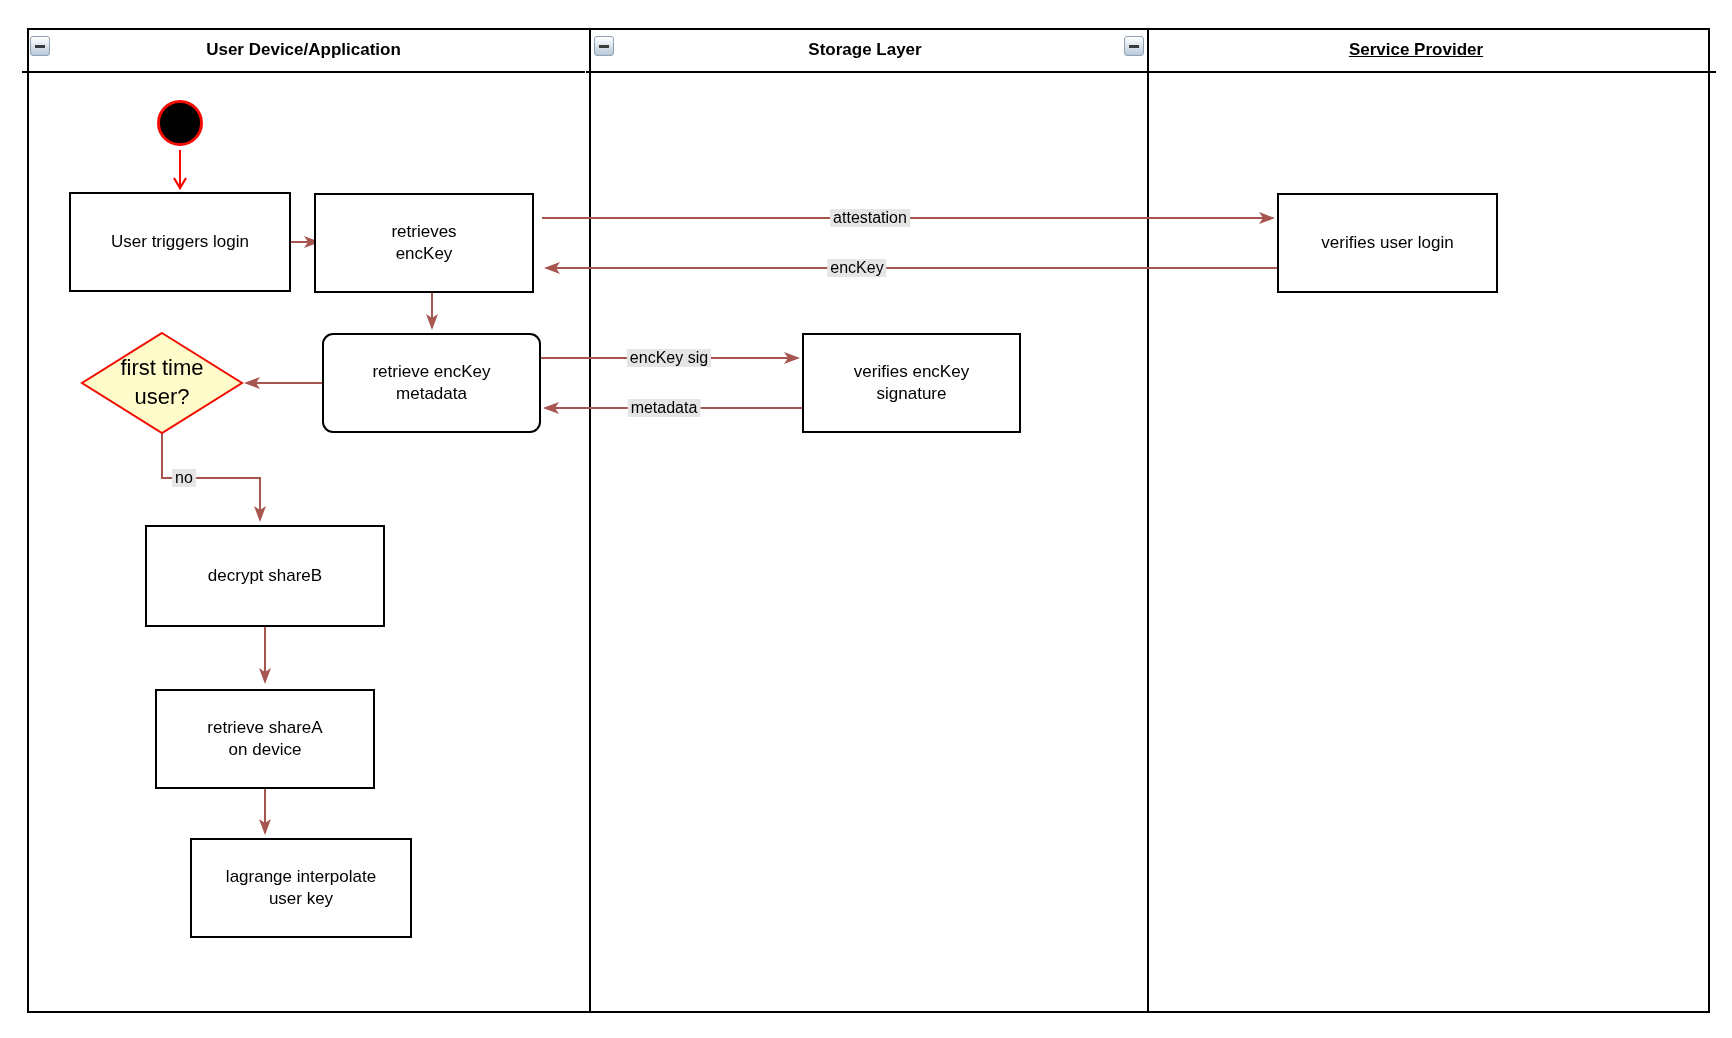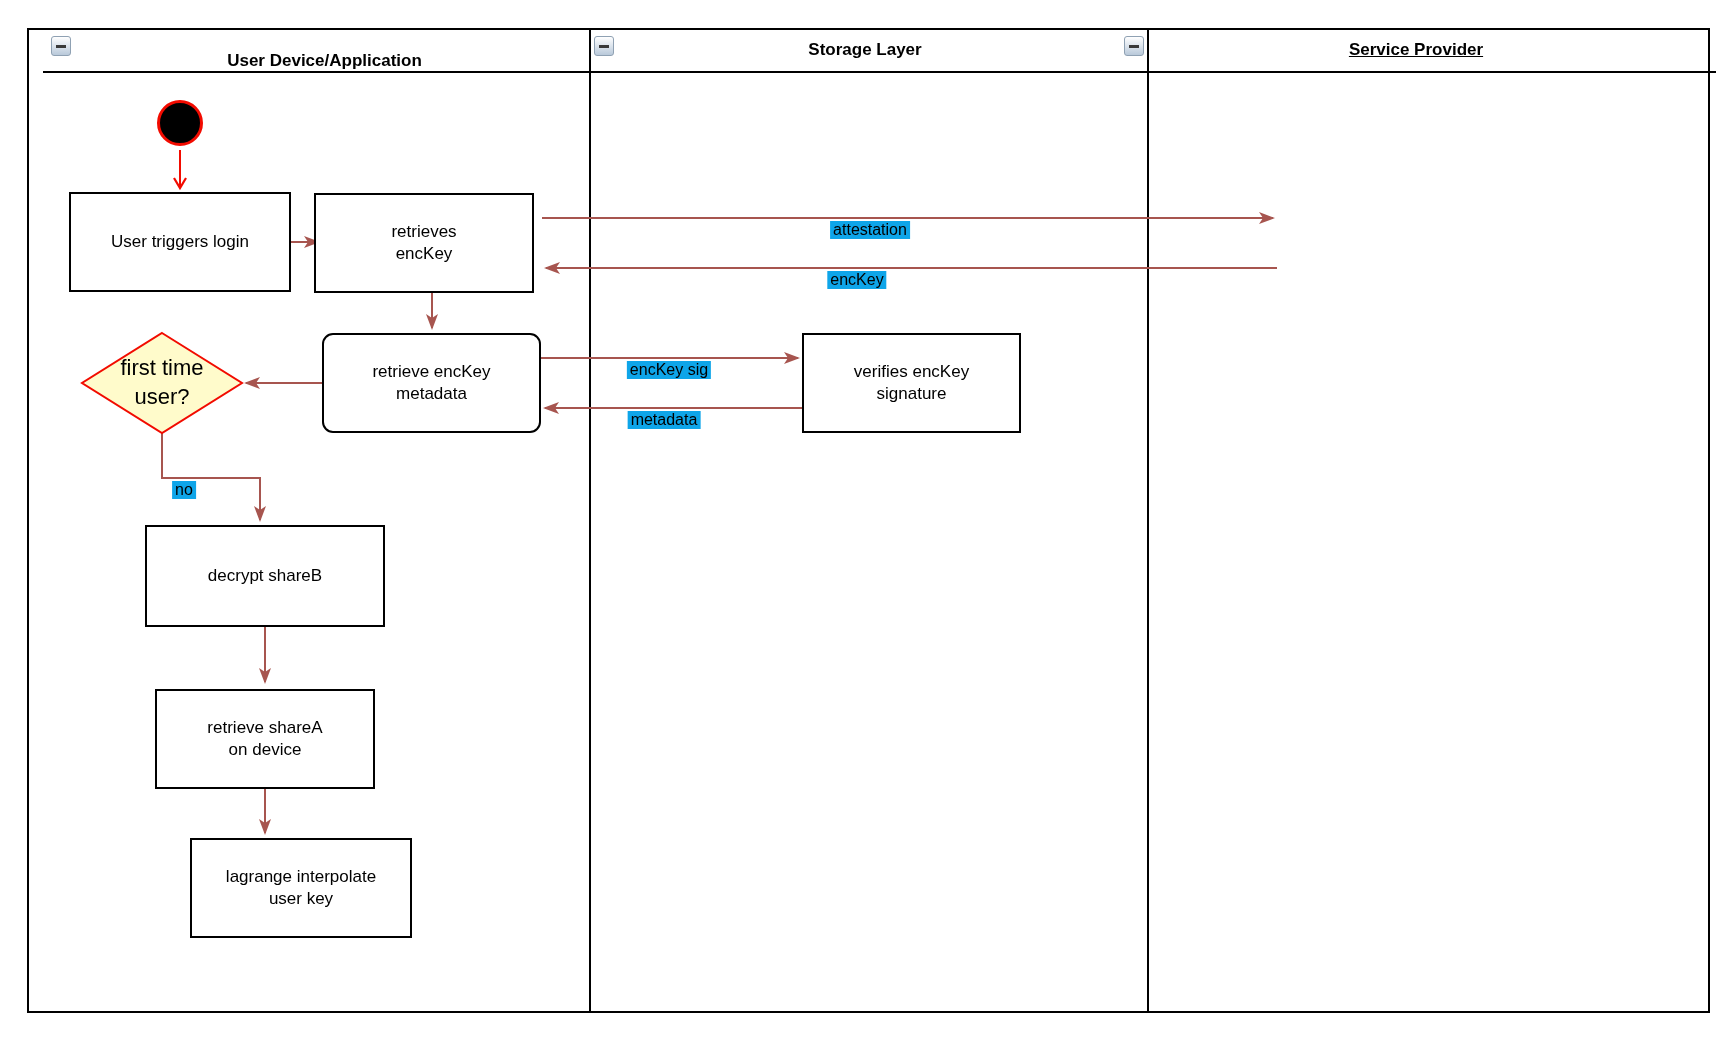--- a/index.html
+++ b/index.html
@@ -23,39 +23,39 @@
     position:absolute;background:#fff;border:2px solid #000;box-sizing:border-box;
     display:flex;align-items:center;justify-content:center;text-align:center;
     font-size:17px;line-height:1.3;white-space:pre-line;z-index:3;
   }
   .start-circle{
     position:absolute;left:157px;top:100px;width:46px;height:46px;border-radius:50%;
     background:#000;border:3px solid #f20b00;box-sizing:border-box;z-index:3;
   }
   .edges{position:absolute;left:0;top:0;width:1732px;height:1038px;z-index:2;}
   .edge-label{
-    position:absolute;transform:translate(-50%,-50%);background:#0ea5e9;padding:0 3px;
-    font-size:16px;white-space:nowrap;z-index:4;margin-top:12px;
+    position:absolute;transform:translate(-50%,-50%);background:#e5e5e5;padding:0 3px;
+    font-size:16px;white-space:nowrap;z-index:4;
   }
   .diamond-label{
     position:absolute;left:82px;top:333px;width:160px;height:100px;z-index:4;
     display:flex;align-items:center;justify-content:center;text-align:center;
     font-size:22px;line-height:1.3;white-space:pre-line;background:transparent;
   }
 </style>
 </head>
 <body>
 
 <div class="canvas">
 
   <div class="pool"></div>
   <div class="lane-divider" style="left:589px;"></div>
   <div class="lane-divider" style="left:1147px;"></div>
 
-  <div class="lane-header" style="left:43px;width:563px;align-items:flex-end;">
+  <div class="lane-header" style="left:22px;width:563px;">
     <span class="collapse-btn">
         <span class="collapse-glyph"></span>
       </span>
     <span class="lane-title">User Device/Application</span>
   </div>
   <div class="lane-header" style="left:586px;width:558px;">
     <span class="collapse-btn">
         <span class="collapse-glyph"></span>
       </span>
     <span class="lane-title">Storage Layer</span>
@@ -90,20 +90,21 @@
     <path d="M265,789 V833" stroke="#a7554f" stroke-width="2" fill="none" marker-end="url(#headBrown)"></path>
 
     <polygon points="162,333 242,383 162,433 82,383" fill="#fffbcb" stroke="#f20b00" stroke-width="2"></polygon>
   </svg>
 
   <div class="start-circle"></div>
 
   <div class="node" style="left:69px;top:192px;width:222px;height:100px;">User triggers login</div>
   <div class="node" style="left:314px;top:193px;width:220px;height:100px;">retrieves
 encKey</div>
+  <div class="node" style="left:1277px;top:193px;width:221px;height:100px;">verifies user login</div>
   <div class="node" style="left:322px;top:333px;width:219px;height:100px;border-radius:11px;">retrieve encKey
 metadata</div>
   <div class="node" style="left:802px;top:333px;width:219px;height:100px;">verifies encKey
 signature</div>
   <div class="node" style="left:145px;top:525px;width:240px;height:102px;">decrypt shareB</div>
   <div class="node" style="left:155px;top:689px;width:220px;height:100px;">retrieve shareA
 on device</div>
   <div class="node" style="left:154px;top:838px;width:222px;height:100px;margin-left:36px;">lagrange interpolate
 user key</div>
 

